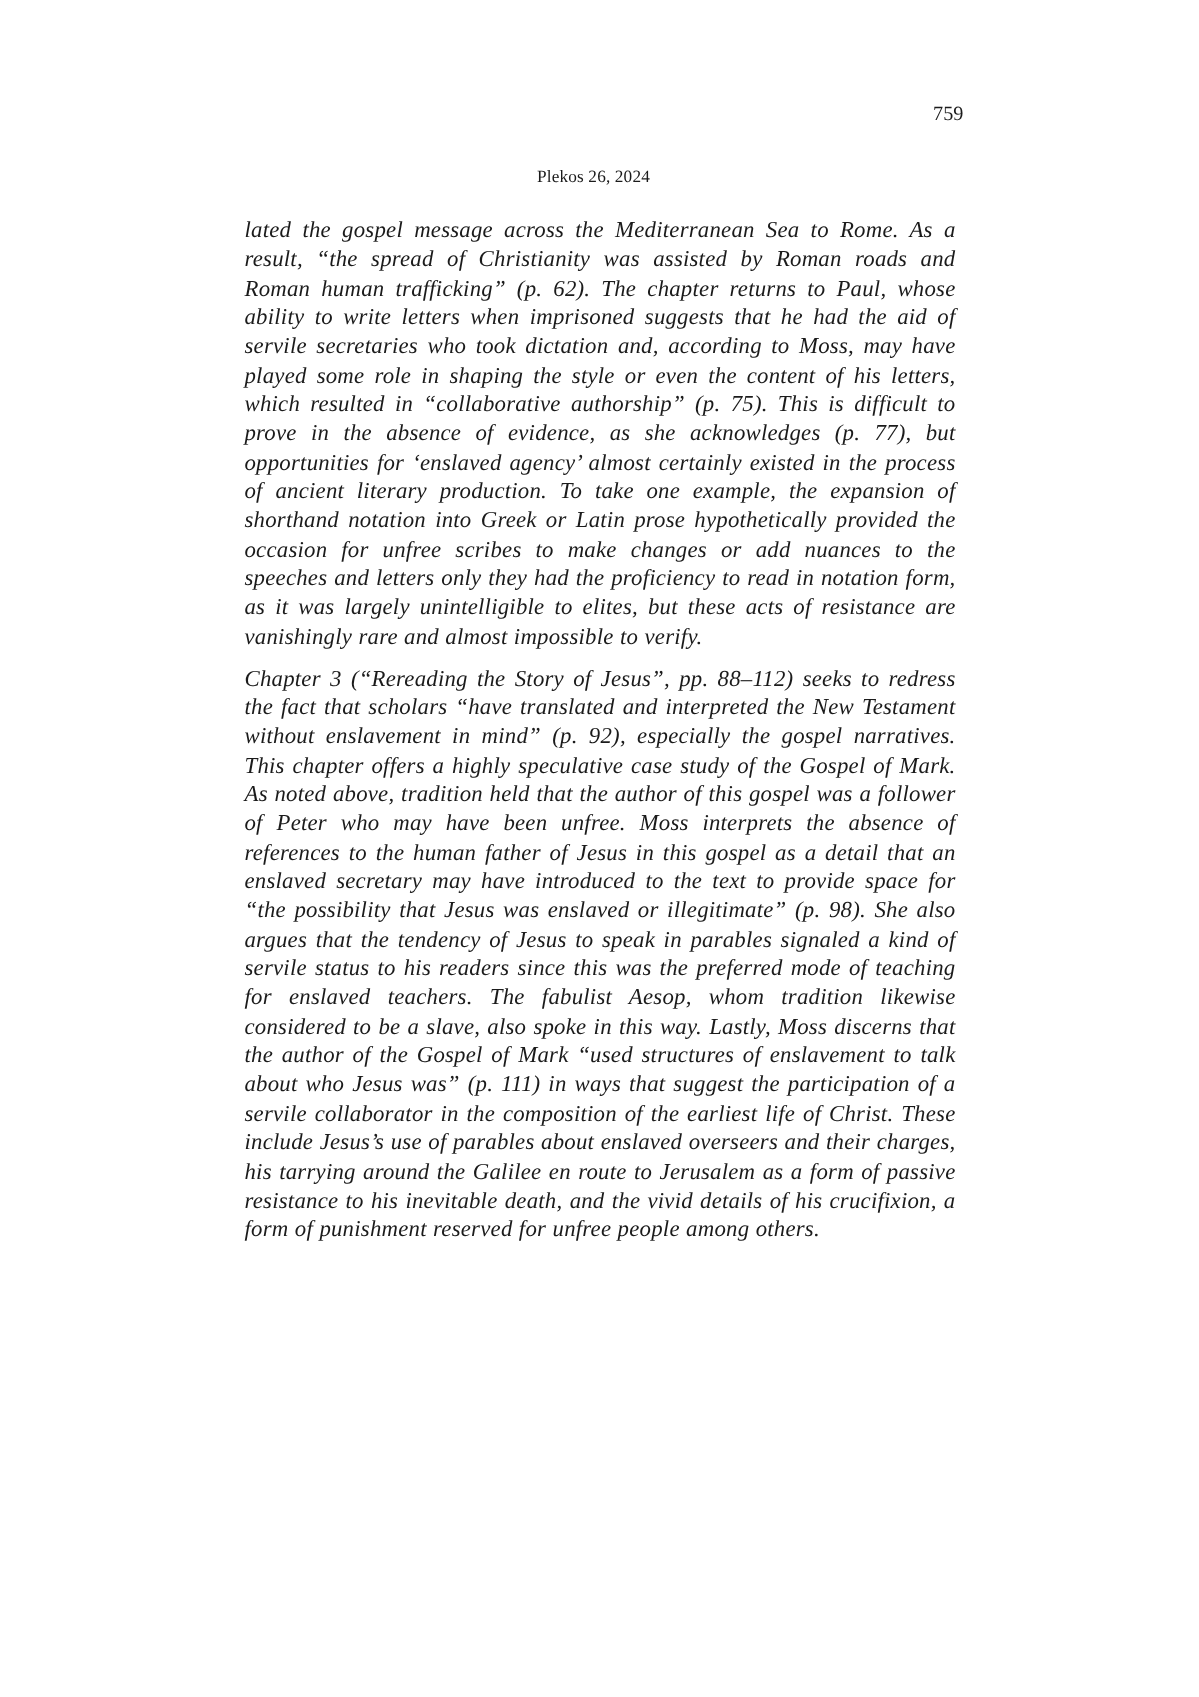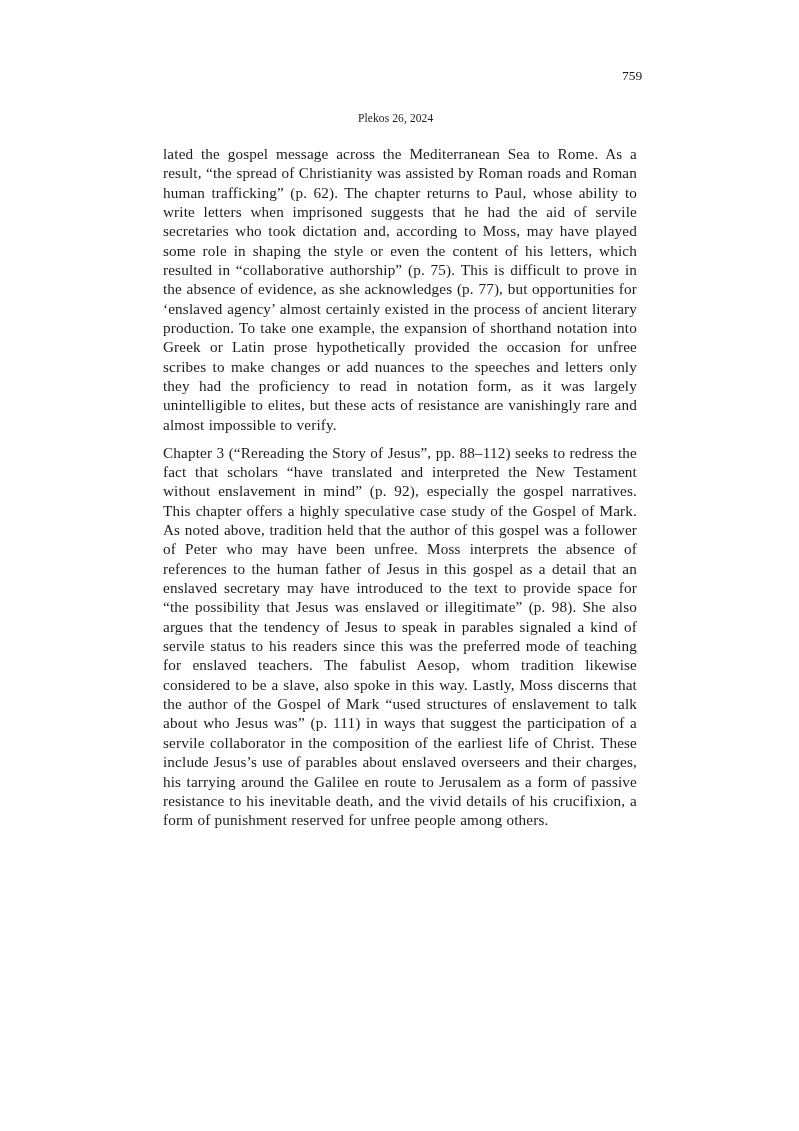--- a/index.html
+++ b/index.html
@@ -47,20 +47,21 @@
     color: #1b1b1b;
     white-space: nowrap;
   }
 
   
   .textblock {
     position: absolute;
     top: 144px;
     left: 163px;
     width: 474px;
+    font-style: italic;
   }
   .para {
     margin: 0 0 8.5px 0;
     font-size: 15.2px;
     line-height: 19.35px;
     text-align: justify;
     text-justify: inter-word;
     hyphens: manual;
     word-spacing: 0.02em;
     letter-spacing: 0.01em;

